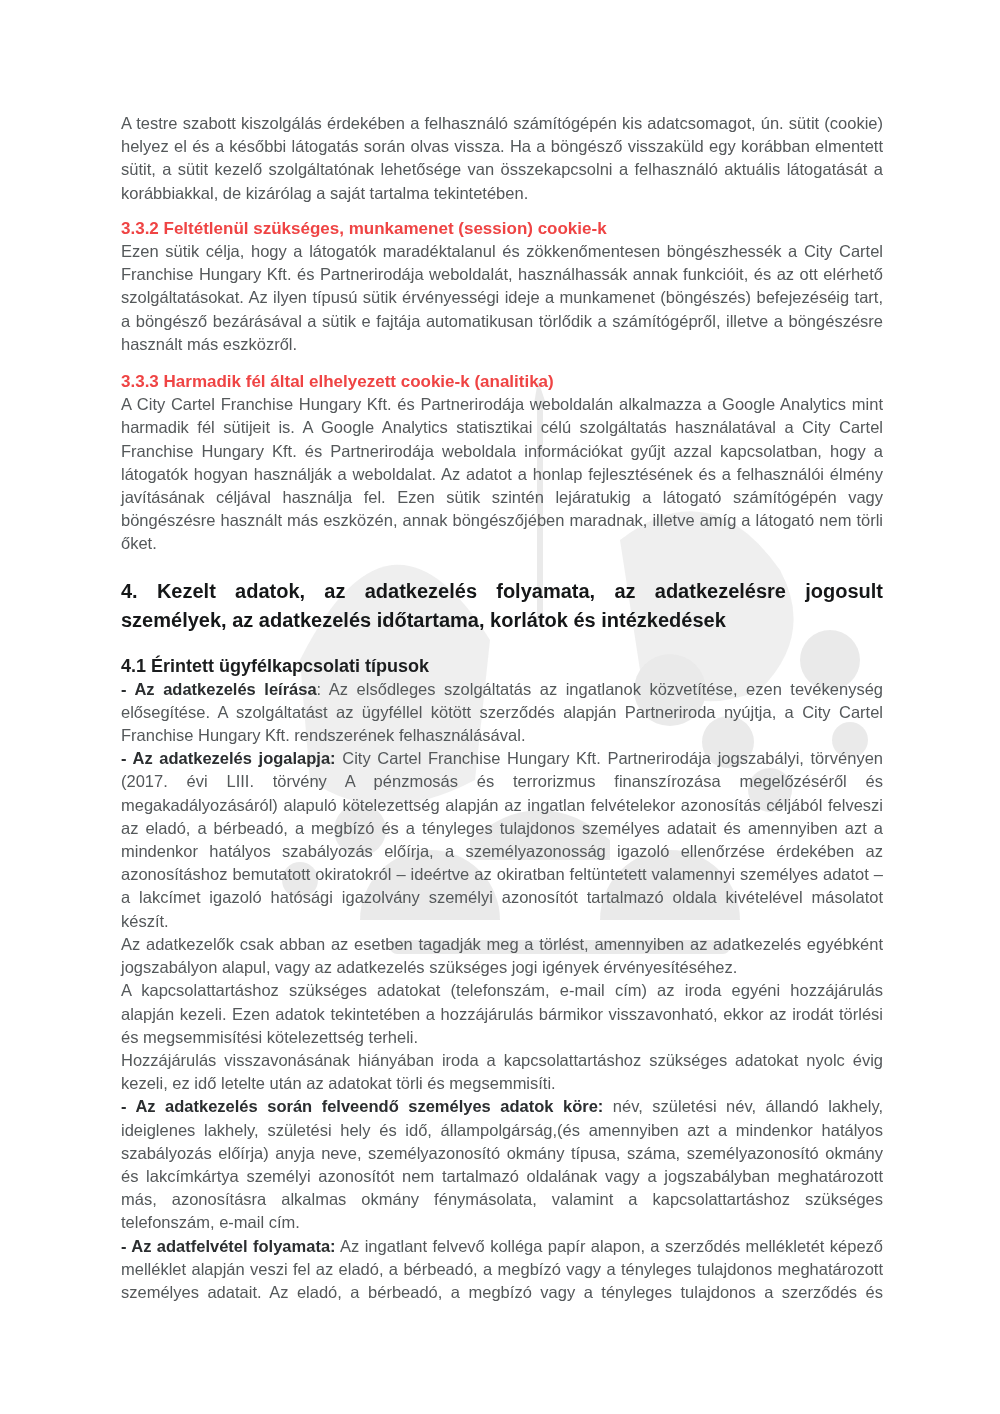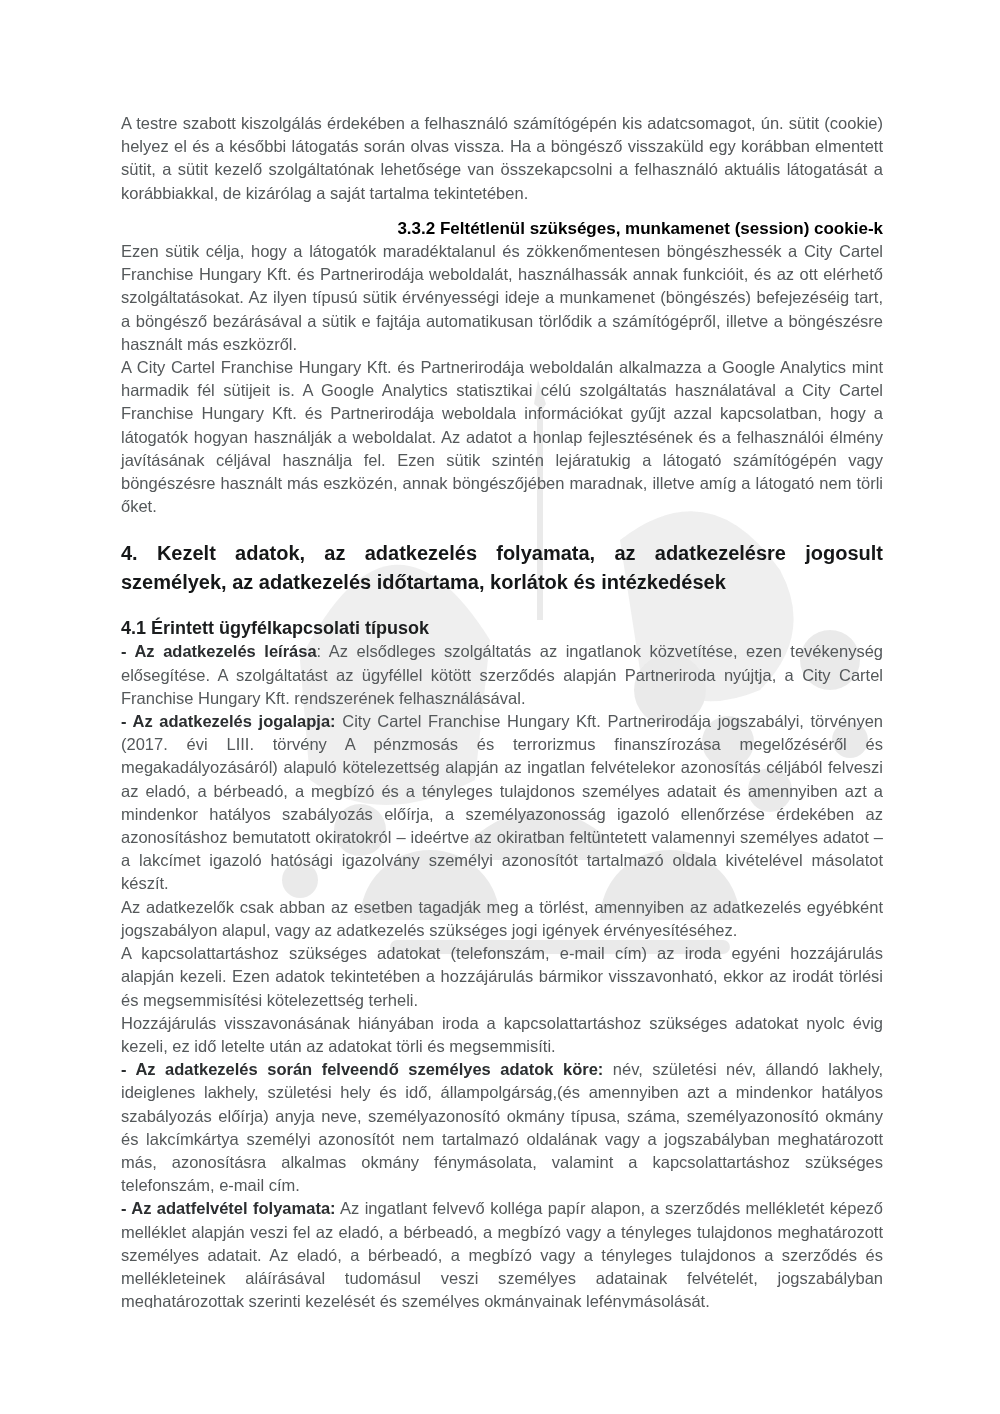--- a/index.html
+++ b/index.html
@@ -36,23 +36,23 @@
   }
   .content p { margin: 0; }
   .body-par strong, .lead {
     color: #2b2e30;
     font-weight: bold;
   }
   h2.sub-heading {
     margin: 12px 0 0 0;
     font-size: 17px;
     line-height: 23.2px;
-    color: #000000;
+    color: #ef4444;
     font-weight: bold;
-    text-align: right;
+    text-align: left;
   }
   h2.sub-heading.gap { margin-top: 14px; }
   h1.main-heading {
     margin: 21px 0 0 0;
     font-size: 20px;
     line-height: 29px;
     color: #151718;
     font-weight: bold;
     text-align: justify;
   }
@@ -115,20 +115,21 @@
     </g>
   </svg>
 
   <div class="content">
 
     <p>A testre szabott kiszolgálás érdekében a felhasználó számítógépén kis adatcsomagot, ún. sütit (cookie) helyez el és a későbbi látogatás során olvas vissza. Ha a böngésző visszaküld egy korábban elmentett sütit, a sütit kezelő szolgáltatónak lehetősége van összekapcsolni a felhasználó aktuális látogatását a korábbiakkal, de kizárólag a saját tartalma tekintetében.</p>
 
     <h2 class="sub-heading">3.3.2 Feltétlenül szükséges, munkamenet (session) cookie-k</h2>
     <p>Ezen sütik célja, hogy a látogatók maradéktalanul és zökkenőmentesen böngészhessék a City Cartel Franchise Hungary Kft. és Partnerirodája weboldalát, használhassák annak funkcióit, és az ott elérhető szolgáltatásokat. Az ilyen típusú sütik érvényességi ideje a munkamenet (böngészés) befejezéséig tart, a böngésző bezárásával a sütik e fajtája automatikusan törlődik a számítógépről, illetve a böngészésre használt más eszközről.</p>
 
+    <h2 class="sub-heading gap">3.3.3 Harmadik fél által elhelyezett cookie-k (analitika)</h2>
     <p>A City Cartel Franchise Hungary Kft. és Partnerirodája weboldalán alkalmazza a Google Analytics mint harmadik fél sütijeit is. A Google Analytics statisztikai célú szolgáltatás használatával a City Cartel Franchise Hungary Kft. és Partnerirodája weboldala információkat gyűjt azzal kapcsolatban, hogy a látogatók hogyan használják a weboldalat. Az adatot a honlap fejlesztésének és a felhasználói élmény javításának céljával használja fel. Ezen sütik szintén lejáratukig a látogató számítógépén vagy böngészésre használt más eszközén, annak böngészőjében maradnak, illetve amíg a látogató nem törli őket.</p>
 
     <h1 class="main-heading">4. Kezelt adatok, az adatkezelés folyamata, az adatkezelésre jogosult személyek, az adatkezelés időtartama, korlátok és intézkedések</h1>
 
     <h2 class="h41">4.1 Érintett ügyfélkapcsolati típusok</h2>
 
     <p class="body-par"><strong class="lead">- Az adatkezelés leírása</strong><span>: Az elsődleges szolgáltatás az ingatlanok közvetítése, ezen tevékenység elősegítése. A szolgáltatást az ügyféllel kötött szerződés alapján Partneriroda nyújtja, a City Cartel Franchise Hungary Kft. rendszerének felhasználásával.</span></p>
 
     <p class="body-par"><strong class="lead">- Az adatkezelés jogalapja:</strong><span> City Cartel Franchise Hungary Kft. Partnerirodája jogszabályi, törvényen (2017. évi LIII. törvény A pénzmosás és terrorizmus finanszírozása megelőzéséről és megakadályozásáról) alapuló kötelezettség alapján az ingatlan felvételekor azonosítás céljából felveszi az eladó, a bérbeadó, a megbízó és a tényleges tulajdonos személyes adatait és amennyiben azt a mindenkor hatályos szabályozás előírja, a személyazonosság igazoló ellenőrzése érdekében az azonosításhoz bemutatott okiratokról – ideértve az okiratban feltüntetett valamennyi személyes adatot – a lakcímet igazoló hatósági igazolvány személyi azonosítót tartalmazó oldala kivételével másolatot készít.</span></p>
 

